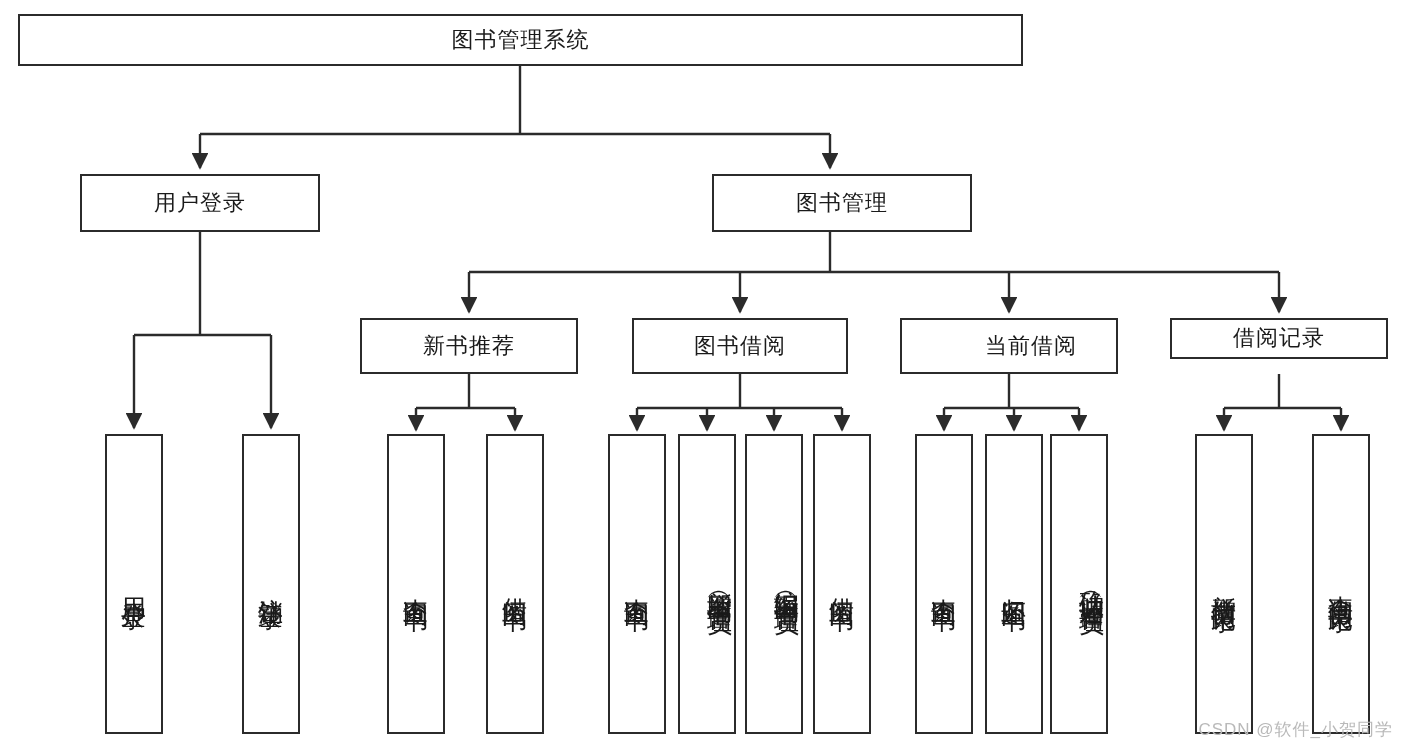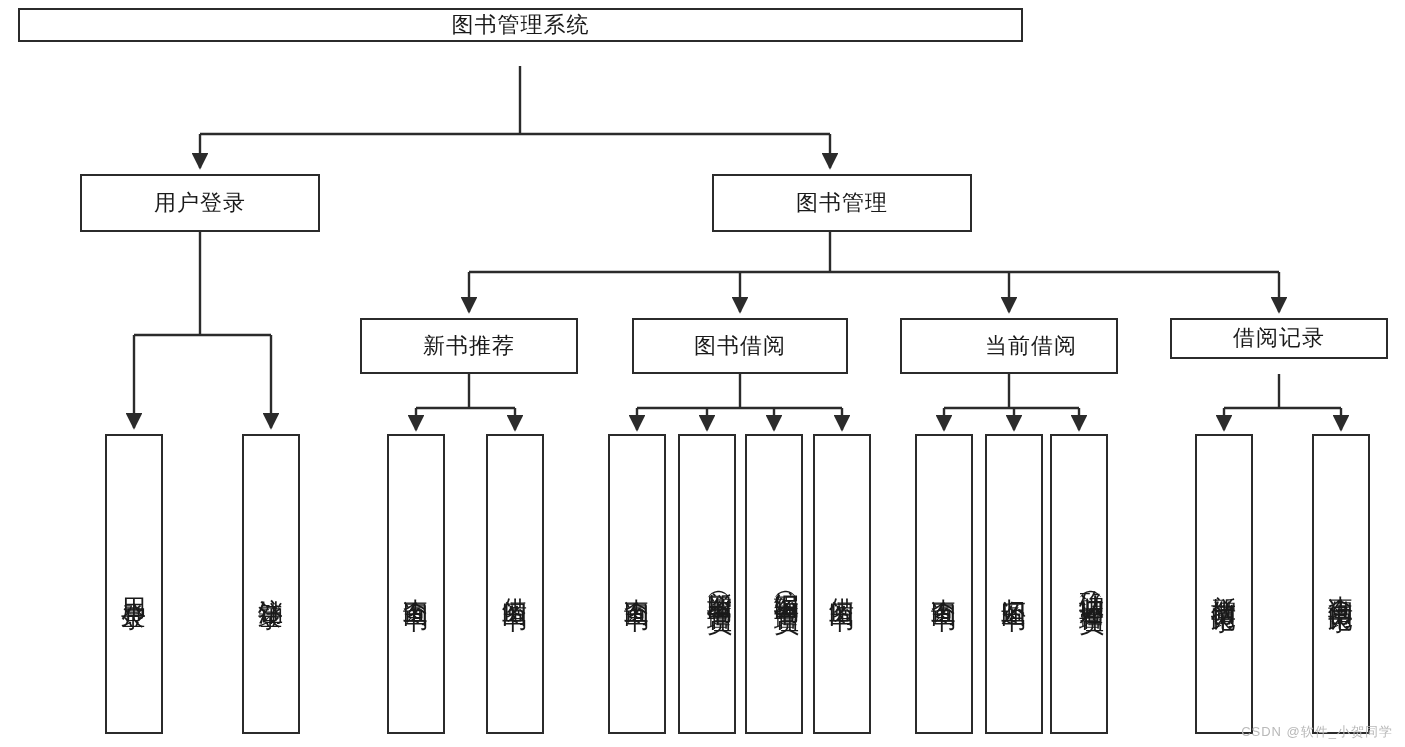--- a/index.html
+++ b/index.html
@@ -52,21 +52,21 @@
     align-items: flex-start;
   }
   .label {
     display: block;
     white-space: nowrap;
   }
   #watermark {
     position: absolute;
     right: 12px;
     bottom: 6px;
-    font-size: 13px;
+    font-size: 17px;
     color: #b9b9b9;
     letter-spacing: 1px;
     white-space: nowrap;
   }
 </style>
 </head>
 <body>
 
 <div id="canvas">
 
@@ -113,21 +113,21 @@
       <path d="M 1014 408 L 1014 430" marker-end="url(#arrow)"></path>
       <path d="M 1079 408 L 1079 430" marker-end="url(#arrow)"></path>
 
       <path d="M 1279 374 L 1279 408"></path>
       <path d="M 1224 408 L 1341 408"></path>
       <path d="M 1224 408 L 1224 430" marker-end="url(#arrow)"></path>
       <path d="M 1341 408 L 1341 430" marker-end="url(#arrow)"></path>
     </g>
   </svg>
 
-  <div class="node horiz" style="left:18px; top:8px; width:1005px; height:34px;">
+  <div class="node horiz" style="left:18px; top:14px; width:1005px; height:52px;">
     <span class="label">图书管理系统</span>
   </div>
 
   <div class="node horiz" style="left:80px; top:174px; width:240px; height:58px;">
     <span class="label">用户登录</span>
   </div>
   <div class="node horiz" style="left:712px; top:174px; width:260px; height:58px;">
     <span class="label">图书管理</span>
   </div>
 

